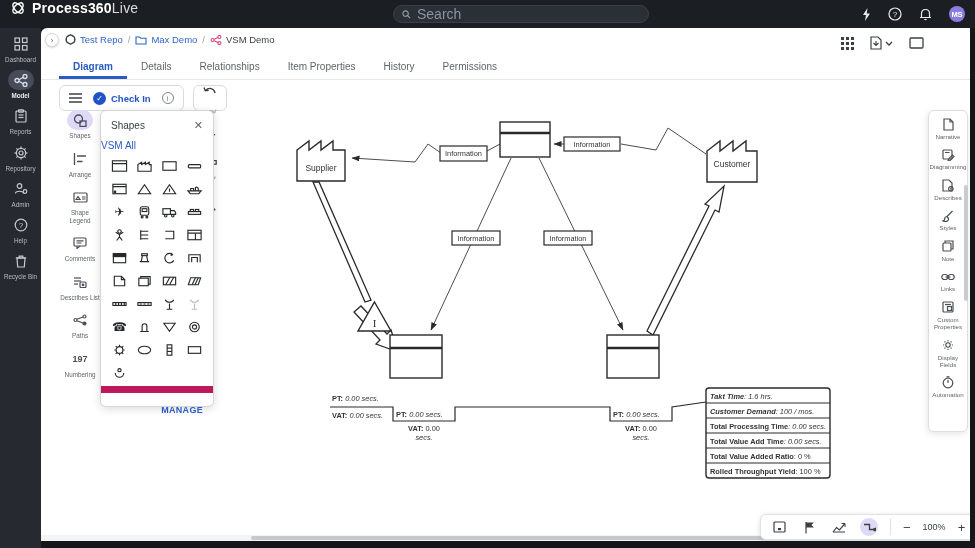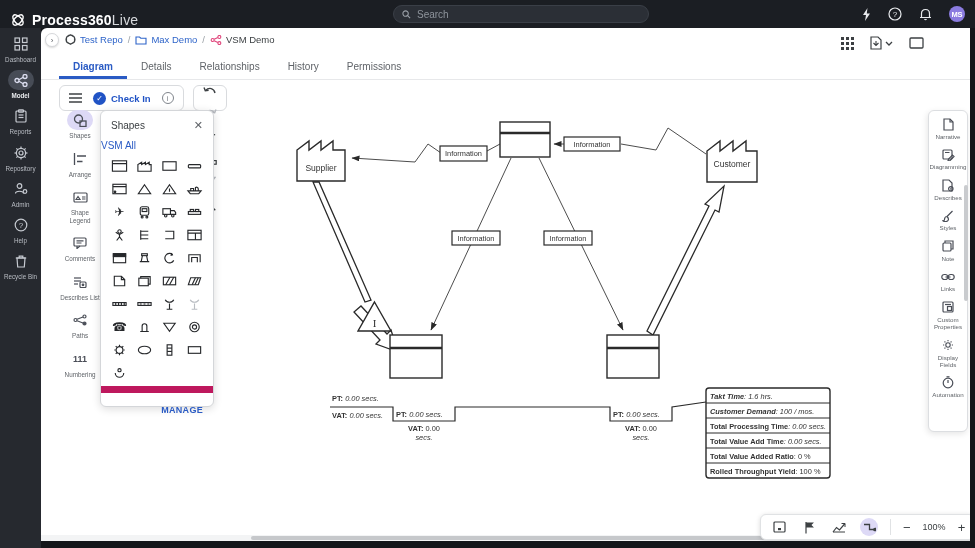--- a/index.html
+++ b/index.html
@@ -2,27 +2,27 @@
 <html><head>
 <meta charset="utf-8">
 <style>
   * { margin:0; padding:0; box-sizing:border-box; }
   html,body { width:975px; height:548px; overflow:hidden; background:#14161a;
     font-family:"Liberation Sans", sans-serif; }
   .icon svg, svg { display:block; }
 
   
   .topbar { position:absolute; left:0; top:0; width:975px; height:28px; background:#1b1e23;
-    display:flex; align-items:flex-end; }
+    display:flex; align-items:flex-start; }
   .brand { display:flex; align-items:center; gap:6px; padding-left:10px; }
   .brand-name { color:#fff; font-size:14px; font-weight:bold; letter-spacing:.2px; }
   .brand-name .lite { font-weight:normal; color:#d8dadd; }
   .search-wrap { position:absolute; left:393px; top:5px; width:256px; height:18px;
     background:#2b2f36; border:1px solid #3a3f47; border-radius:9px; display:flex; align-items:center; padding:0 8px; gap:6px; }
-  .search-wrap input { background:transparent; border:0; outline:0; color:#cfd2d6; font-size:10px; width:100%; font-family:"Liberation Sans",sans-serif;}
+  .search-wrap input { background:transparent; border:0; outline:0; color:#cfd2d6; font-size:14px; width:100%; font-family:"Liberation Sans",sans-serif;}
   .search-wrap input::placeholder { color:#8e949c; }
   .top-actions { position:absolute; right:10px; top:0; height:28px; display:flex; align-items:center; gap:17px; }
   .avatar { width:16px; height:16px; border-radius:50%; background:#8b7ce0; color:#fff; font-size:7.5px;
     font-weight:bold; display:flex; align-items:center; justify-content:center; }
 
   
   .rail { position:absolute; left:0; top:28px; width:41px; height:520px; background:#26292f;
     display:flex; flex-direction:column; align-items:center; padding-top:6px; gap:7px; }
   .rail-item { width:41px; display:flex; flex-direction:column; align-items:center; gap:2px; cursor:pointer; }
   .rail-item .ric { width:26px; height:20px; border-radius:10px; display:flex; align-items:center; justify-content:center; }
@@ -283,20 +283,21 @@
           </svg>
       </span>
       <span>VSM Demo</span>
     </span>
   </div>
 
   <div class="tabs">
     <span class="tab active">Diagram</span>
     <span class="tab">Details</span>
     <span class="tab">Relationships</span>
+    <span class="tab">Item Properties</span>
     <span class="tab">History</span>
     <span class="tab">Permissions</span>
   </div>
 
   <div class="toolbar">
     <div class="tgroup tg1">
       <span class="tbtn icon">
         <svg width="13" height="10" viewBox="0 0 13 10" stroke="#3c4043" stroke-width="1.4">
             <line x1="0" y1="1" x2="13" y2="1"></line>
             <line x1="0" y1="5" x2="13" y2="5"></line>
@@ -530,21 +531,21 @@
             <circle cx="2.5" cy="6" r="1.5"></circle>
             <circle cx="11.5" cy="2.5" r="1.5"></circle>
             <circle cx="11.5" cy="9.5" r="1.5" fill="#4a4e57"></circle>
             <line x1="4" y1="5.3" x2="10" y2="3"></line>
             <line x1="4" y1="6.7" x2="10" y2="9"></line>
           </svg>
       </span>
       <span class="tlb">Paths</span>
     </div>
     <div class="ts-item">
-      <span class="tic" style="font-size:9px;font-weight:bold;color:#4a4e57;">111</span>
+      <span class="tic" style="font-size:9px;font-weight:bold;color:#4a4e57;">197</span>
       <span class="tlb">Numbering</span>
     </div>
   </div>
 
   <div class="shapes-panel">
     <div class="sp-head">
       <span class="sp-title">Shapes</span>
       <span class="sp-close">✕</span>
     </div>
     <div class="sp-cat">VSM All</div>

